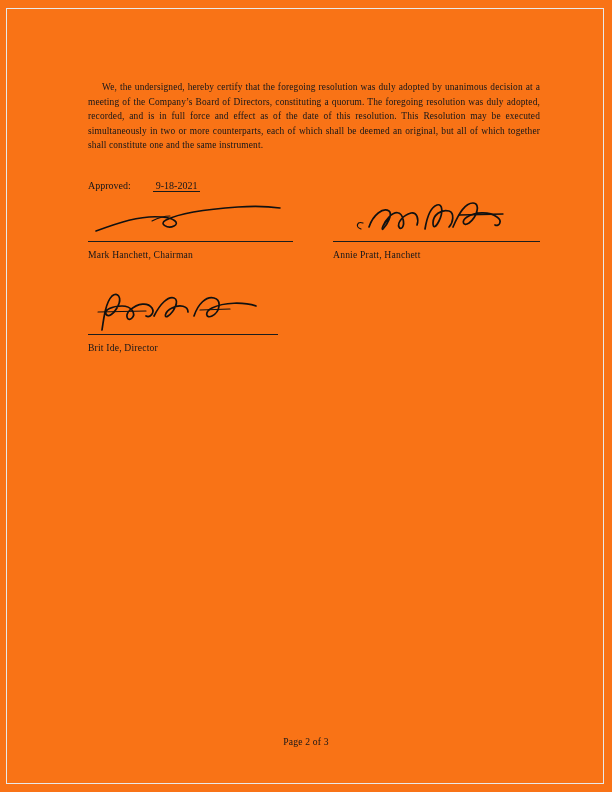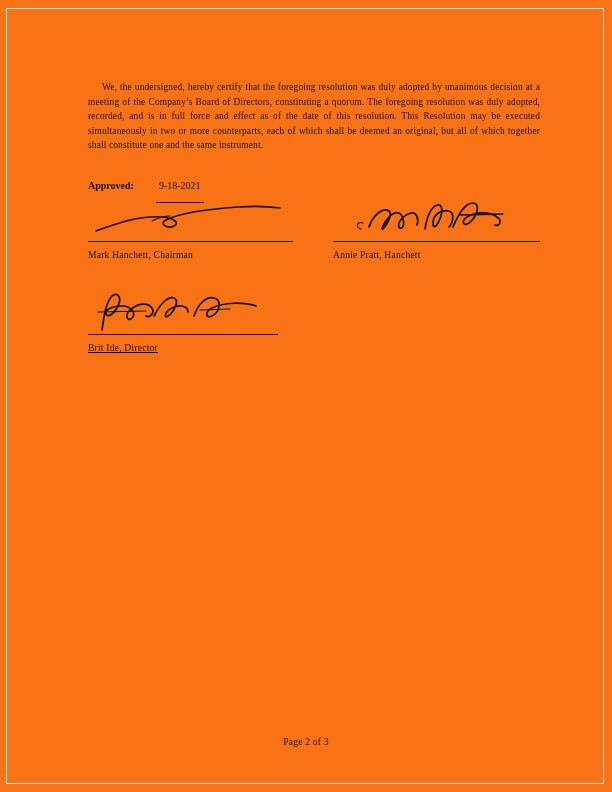--- a/index.html
+++ b/index.html
@@ -49,27 +49,26 @@
   .approved-row {
     position: absolute;
     left: 88px;
     top: 180px;
     width: 452px;
     font-size: 10px;
     color: #14161a;
   }
   .approved-label {
     display: inline-block;
-    font-weight: bold;
   }
   .approved-date {
     display: inline-block;
     margin-left: 22px;
     border-bottom: 1px solid #1a1a1a;
-    padding: 0 3px 11px 3px;
+    padding: 0 3px 0 3px;
     text-align: center;
   }
 
   
   .sig-group {
     position: absolute;
   }
   .sig-line {
     border-bottom: 1px solid #1d1d1d;
     height: 0;
@@ -91,21 +90,21 @@
   }
   .sig-ink svg {
     display: block;
     width: 100%;
     height: 100%;
     overflow: visible;
   }
 
   #sig-hanchett { left: 88px;  top: 195px; width: 205px; }
   #sig-pratt    { left: 333px; top: 195px; width: 207px; }
-  #sig-ide      { left: 88px;  top: 288px; width: 190px; text-decoration: underline; }
+  #sig-ide      { left: 88px;  top: 288px; width: 190px; }
 
   .footer {
     position: absolute;
     left: 0;
     top: 736px;
     width: 612px;
     text-align: center;
     font-size: 9.6px;
     color: #14161a;
     letter-spacing: 0.2px;

